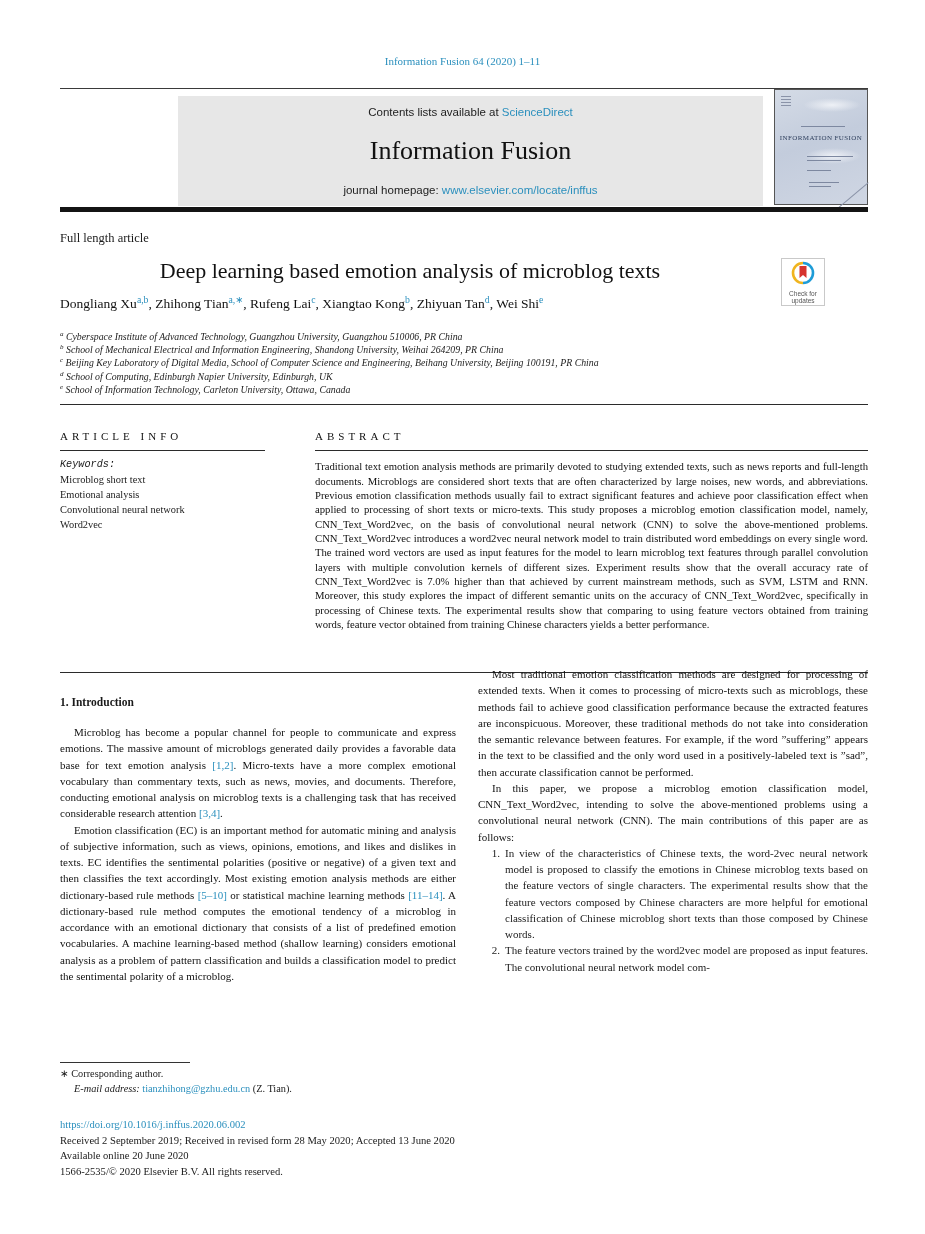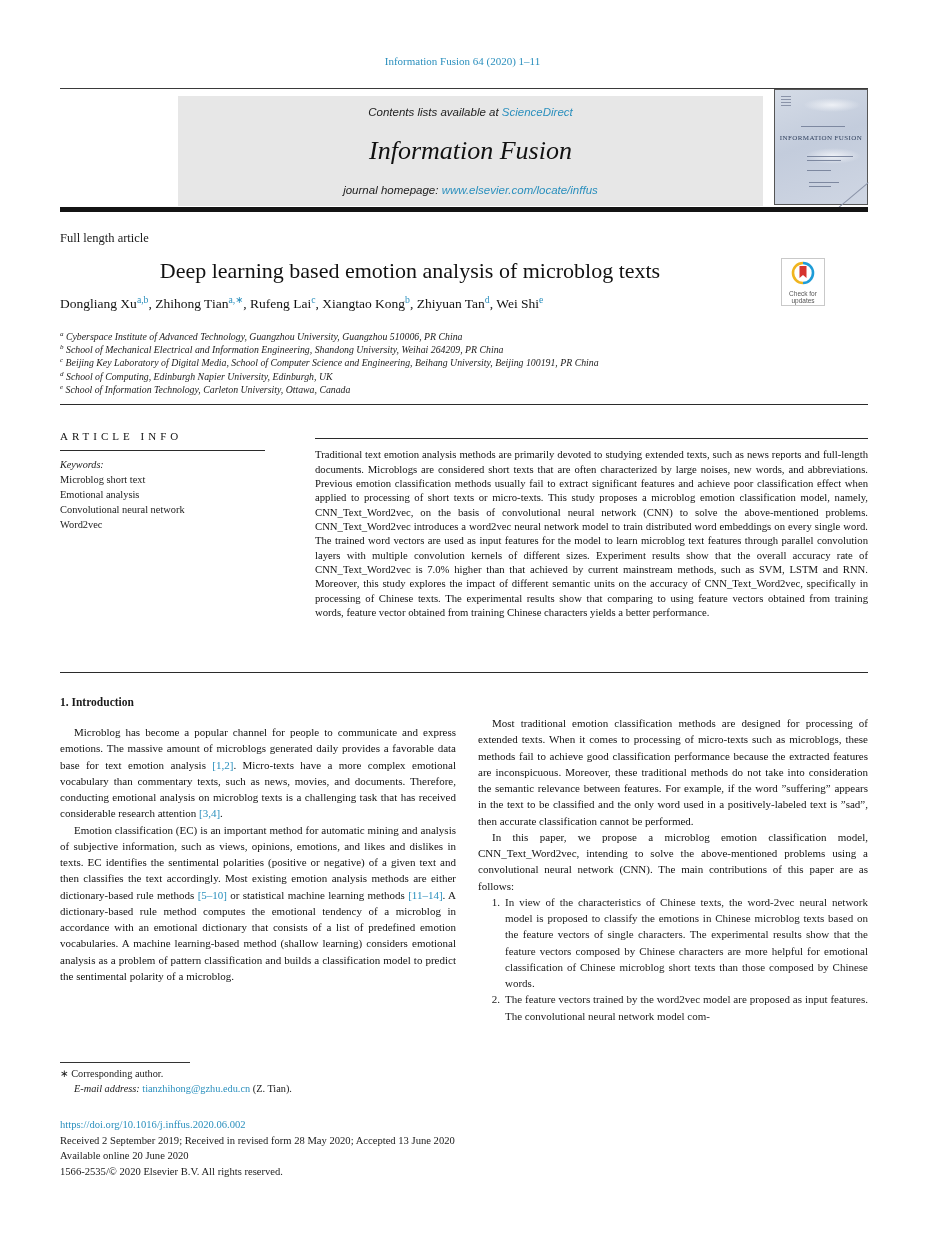--- a/index.html
+++ b/index.html
@@ -15,21 +15,21 @@
 
   
   .top-citation{position:absolute;top:55px;left:0;width:100%;text-align:center;
     font-size:11px;color:#2a8fbd;}
   .rule-top{position:absolute;top:88px;left:60px;width:808px;height:1px;background:#3a3a3a;}
 
   
   .logo-block{position:absolute;left:57px;top:96px;width:113px;height:110px;text-align:center;}
   .logo-tree{display:block;margin:0 auto;}
   .logo-word{font-size:17px;letter-spacing:.5px;color:#ef7d1a;font-family:"Liberation Serif",serif;}
-  .header-box{position:absolute;left:178px;top:96px;width:585px;height:110px;background:#e7e7e7;font-style:italic;}
+  .header-box{position:absolute;left:178px;top:96px;width:585px;height:110px;background:#e7e7e7;}
   .hb-contents{position:absolute;top:10px;width:100%;text-align:center;
     font-family:"Liberation Sans",sans-serif;font-size:11.5px;color:#222;}
   .hb-title{position:absolute;top:40px;width:100%;text-align:center;
     font-size:26px;color:#111;font-family:"Liberation Serif",serif;}
   .hb-home{position:absolute;bottom:10px;width:100%;text-align:center;
     font-family:"Liberation Sans",sans-serif;font-size:11.5px;color:#222;}
   .cover{position:absolute;left:774px;top:89px;width:94px;height:116px;
     background:linear-gradient(160deg,#d4dbe6 0%,#c3ccdc 45%,#cfd6e3 100%);
     border:1px solid #555;box-sizing:border-box;}
   .cover-title{position:absolute;top:44px;width:100%;text-align:center;
@@ -49,28 +49,28 @@
   .badge-txt{font-size:6.5px;line-height:7px;color:#555;font-family:"Liberation Sans",sans-serif;margin-top:1px;}
   .authors{position:absolute;left:60px;top:296px;width:760px;font-size:13.5px;color:#111;}
   .affiliations{position:absolute;left:60px;top:330px;width:760px;font-size:9.8px;font-style:italic;line-height:13.2px;color:#222;}
   .rule-mid{position:absolute;top:404px;left:60px;width:808px;height:1.4px;background:#2b2b2b;}
 
   
   .info-col{position:absolute;left:60px;top:430px;width:205px;}
   .abs-col{position:absolute;left:315px;top:430px;width:553px;}
   .sec-heading{font-size:11px;letter-spacing:4px;color:#111;}
   .sec-rule{height:1.3px;background:#2b2b2b;margin-top:8px;margin-bottom:8px;}
-  .kw-label{font-size:10.2px;font-style:italic;margin-bottom:2px;}
+  .kw-label{font-size:10.2px;font-style:italic;margin-bottom:2px;font-family:Liberation Mono, monospace;}
   .kw-item{font-size:10.4px;line-height:15px;}
   .abs-text{font-size:10.7px;line-height:14.35px;text-align:justify;color:#111;}
   .rule-mid2{position:absolute;top:672px;left:60px;width:808px;height:1.4px;background:#2b2b2b;}
 
   
   .col-left{position:absolute;left:60px;top:694px;width:396px;}
-  .col-right{position:absolute;left:478px;top:715px;width:390px;}
+  .col-right{position:absolute;left:478px;top:666px;width:390px;}
   .h-intro{font-size:11.5px;font-weight:bold;margin:2px 0 16px 0;}
   .para{font-size:11px;line-height:16.25px;text-align:justify;text-indent:14px;margin:0;color:#111;}
   .contrib{display:flex;font-size:11px;line-height:16.25px;margin-left:4px;}
   .contrib-num{flex:none;width:18px;text-align:right;padding-right:5px;}
   .contrib-text{flex:1;text-align:justify;}
 
   
   .fn-rule{position:absolute;left:60px;top:1062px;width:130px;height:1px;background:#333;}
   .footnote{position:absolute;left:60px;top:1067px;width:420px;font-size:10.3px;line-height:14.5px;}
   .fn-line2{margin-left:14px;}
@@ -137,20 +137,21 @@
     <div class="sec-heading" style="letter-spacing: 4px;">ARTICLE INFO</div>
     <div class="sec-rule"></div>
     <div class="kw-label">Keywords:</div>
     <div class="kw-item">Microblog short text</div>
     <div class="kw-item">Emotional analysis</div>
     <div class="kw-item">Convolutional neural network</div>
     <div class="kw-item">Word2vec</div>
   </div>
 
   <div class="abs-col">
+    <div class="sec-heading" style="letter-spacing: 4px;">ABSTRACT</div>
     <div class="sec-rule"></div>
     <div class="abs-text">Traditional text emotion analysis methods are primarily devoted to studying extended texts, such as news reports and full-length documents. Microblogs are considered short texts that are often characterized by large noises, new words, and abbreviations. Previous emotion classification methods usually fail to extract significant features and achieve poor classification effect when applied to processing of short texts or micro-texts. This study proposes a microblog emotion classification model, namely, CNN_Text_Word2vec, on the basis of convolutional neural network (CNN) to solve the above-mentioned problems. CNN_Text_Word2vec introduces a word2vec neural network model to train distributed word embeddings on every single word. The trained word vectors are used as input features for the model to learn microblog text features through parallel convolution layers with multiple convolution kernels of different sizes. Experiment results show that the overall accuracy rate of CNN_Text_Word2vec is 7.0% higher than that achieved by current mainstream methods, such as SVM, LSTM and RNN. Moreover, this study explores the impact of different semantic units on the accuracy of CNN_Text_Word2vec, specifically in processing of Chinese texts. The experimental results show that comparing to using feature vectors obtained from training words, feature vector obtained from training Chinese characters yields a better performance.</div>
   </div>
 
   <div class="rule-mid2"></div>
 
   <div class="col-left">
     <div class="h-intro">1. Introduction</div>
     <p class="para"><span>Microblog has become a popular channel for people to communicate and express emotions. The massive amount of microblogs generated daily provides a favorable data base for text emotion analysis </span><span class="cite">[1,2]</span><span>. Micro-texts have a more complex emotional vocabulary than commentary texts, such as news, movies, and documents. Therefore, conducting emotional analysis on microblog texts is a challenging task that has received considerable research attention </span><span class="cite">[3,4]</span><span>.</span></p>
     <p class="para"><span>Emotion classification (EC) is an important method for automatic mining and analysis of subjective information, such as views, opinions, emotions, and likes and dislikes in texts. EC identifies the sentimental polarities (positive or negative) of a given text and then classifies the text accordingly. Most existing emotion analysis methods are either dictionary-based rule methods </span><span class="cite">[5–10]</span><span> or statistical machine learning methods </span><span class="cite">[11–14]</span><span>. A dictionary-based rule method computes the emotional tendency of a microblog in accordance with an emotional dictionary that consists of a list of predefined emotion vocabularies. A machine learning-based method (shallow learning) considers emotional analysis as a problem of pattern classification and builds a classification model to predict the sentimental polarity of a microblog.</span></p>

